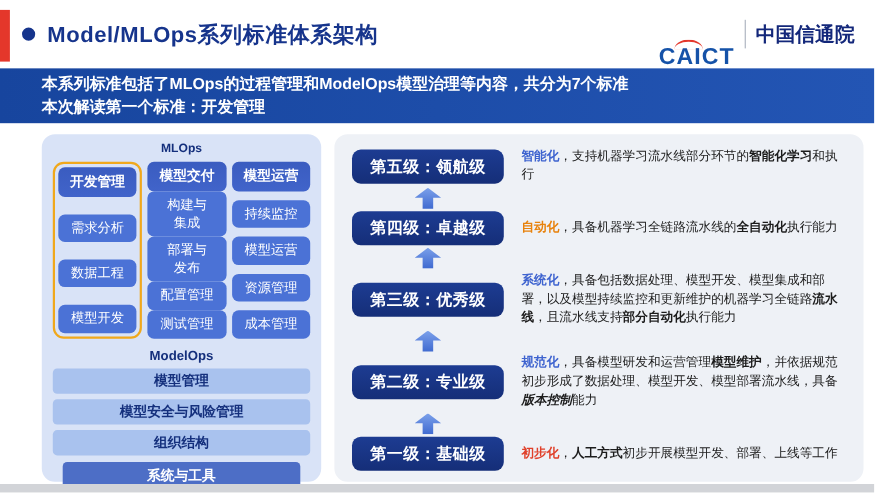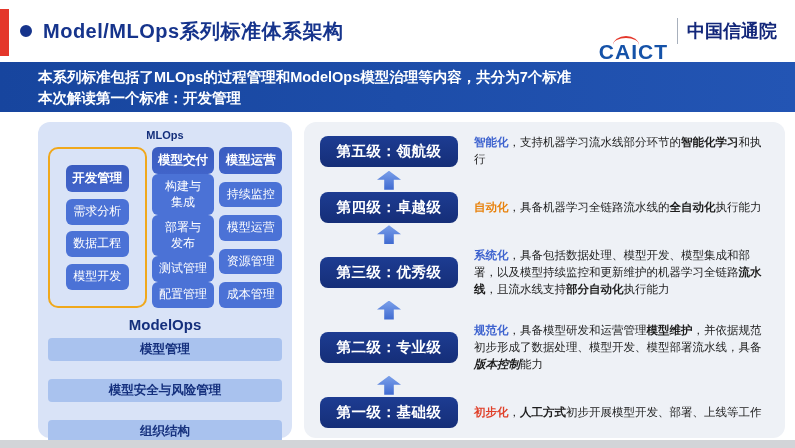--- a/index.html
+++ b/index.html
@@ -31,28 +31,28 @@
 
   
   .main { display:flex; gap:12px; padding:10px 10px 0 38px; height:328px; }
 
   
   .lpanel { width:254px; min-width:254px; background:#d9e3f7; border-radius:12px;
     padding:7px 10px 8px; height:316px; display:flex; flex-direction:column; }
   .mlops-title { text-align:center; color:#142f7c; font-weight:bold; font-size:11px; margin-bottom:6px; }
   .cols { display:flex; gap:5px; height:180px; }
   .col { flex:1; display:flex; flex-direction:column; justify-content:space-between; }
-  .col.hl { border:2.5px solid #f0a81c; border-radius:10px; padding:16px; }
+  .col.hl { border:2.5px solid #f0a81c; border-radius:10px; padding:3px; }
   .col-header { background:linear-gradient(180deg,#3a5cc0,#4164ca); color:#fff; font-weight:bold;
     font-size:12.5px; text-align:center; padding:5px 0; border-radius:6px; }
   .col-item { background:#4b72d6; color:#fff; font-size:12px; text-align:center;
     padding:5px 1px; border-radius:6px; white-space:pre-line; line-height:1.3; }
-  .mo-title { text-align:center; color:#142f7c; font-weight:bold; font-size:15px; margin:8px 0 5px; }
+  .mo-title { text-align:center; color:#142f7c; font-weight:bold; font-size:12px; margin:8px 0 5px; }
   .mo-bar { background:#a9c2ee; color:#15307d; font-weight:bold; font-size:12.5px;
-    text-align:center; padding:3px 12px; border-radius:4px; margin-bottom:18px; }
+    text-align:center; padding:3px 12px; border-radius:4px; margin-bottom:5px; }
   .mo-bar.dark { background:#4d6ec6; color:#ffffff; width:92%; margin:1px auto 0; padding:4px 0; }
 
   
   .rpanel { flex:1; background:#eef1f6; border-radius:12px; padding:12px 16px 10px;
     height:316px; display:flex; flex-direction:column; justify-content:space-between; }
   .level-row { display:flex; align-items:center; gap:16px; }
   .pill { width:138px; min-width:138px; background:linear-gradient(180deg,#1d3c92,#152e78);
     color:#fff; font-weight:bold; font-size:14.5px; text-align:center; padding:6px 0;
     border-radius:8px; letter-spacing:0.5px; }
   .desc { font-size:11.5px; color:#1c1c1c; line-height:1.5; }
@@ -98,22 +98,22 @@
           <div class="col-item">需求分析</div>
           <div class="col-item">数据工程</div>
           <div class="col-item">模型开发</div>
         </div>
         <div class="col">
           <div class="col-header">模型交付</div>
           <div class="col-item">构建与
 集成</div>
           <div class="col-item">部署与
 发布</div>
+          <div class="col-item">配置管理</div>
           <div class="col-item">测试管理</div>
-          <div class="col-item">配置管理</div>
         </div>
         <div class="col">
           <div class="col-header">模型运营</div>
           <div class="col-item">持续监控</div>
           <div class="col-item">模型运营</div>
           <div class="col-item">资源管理</div>
           <div class="col-item">成本管理</div>
         </div>
       </div>
 

